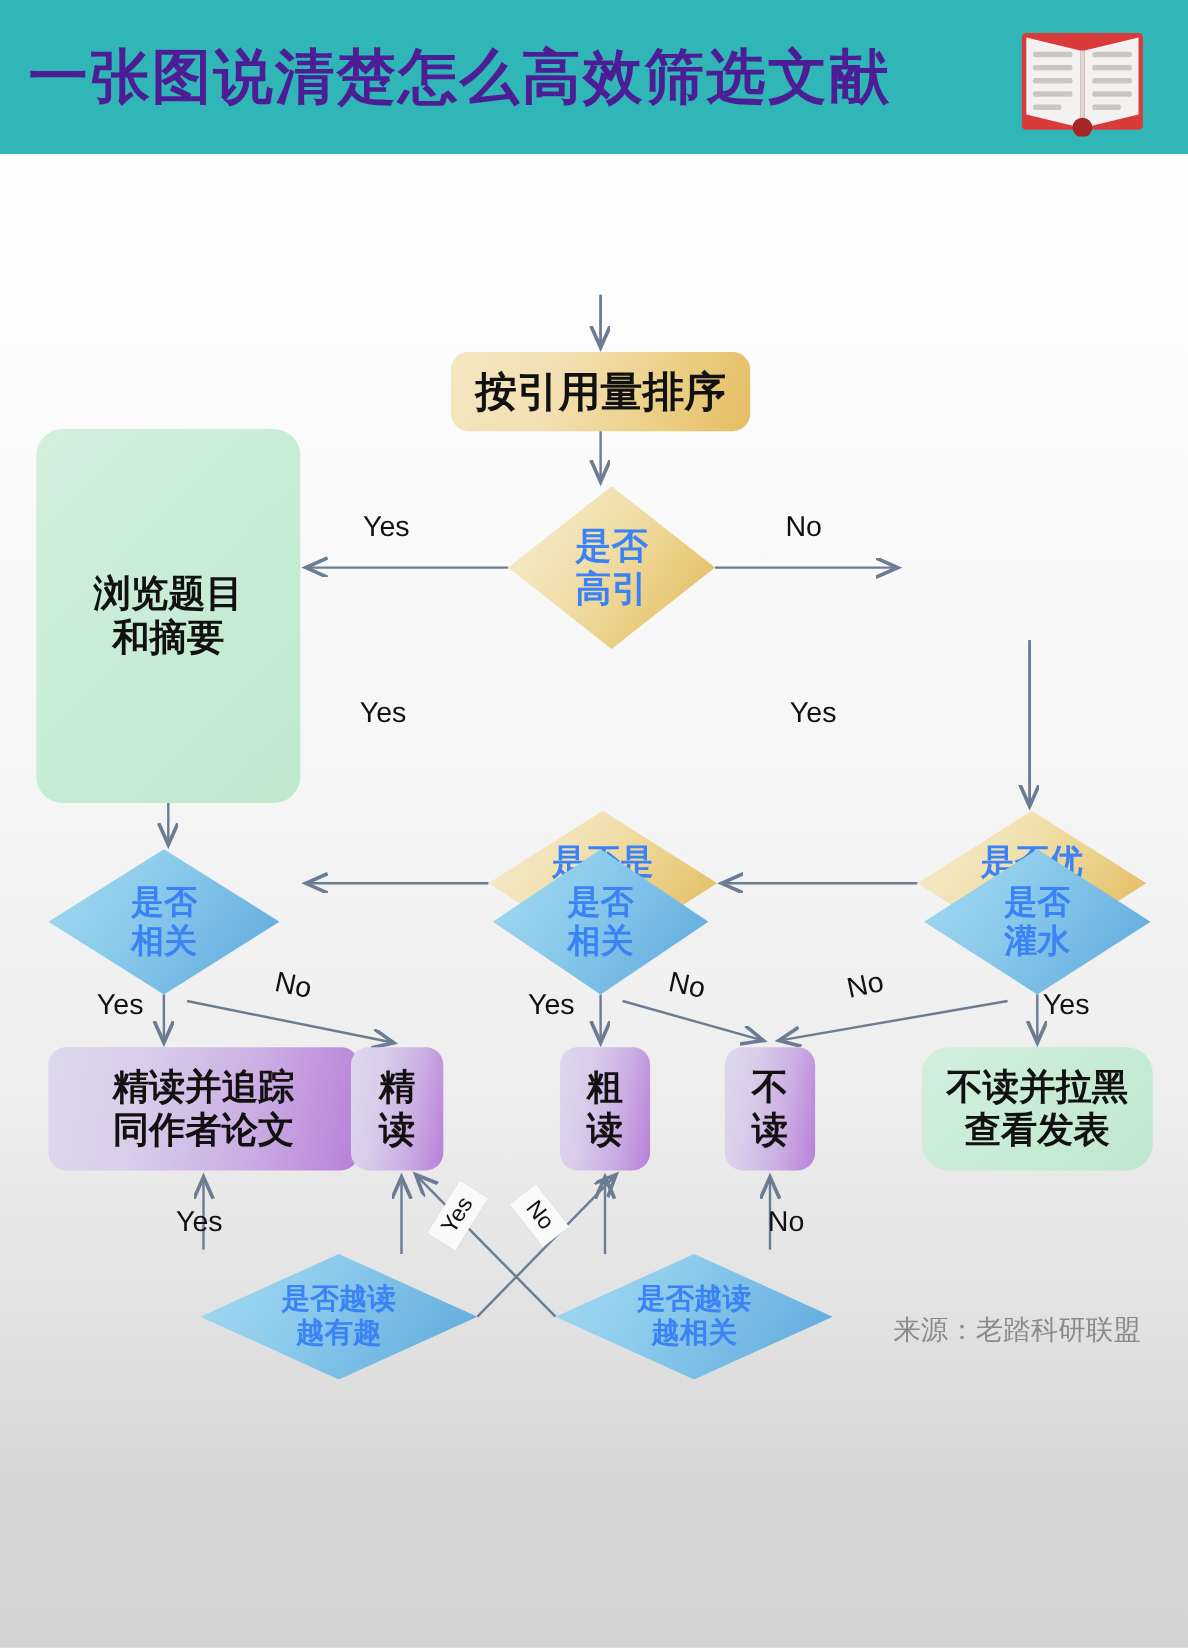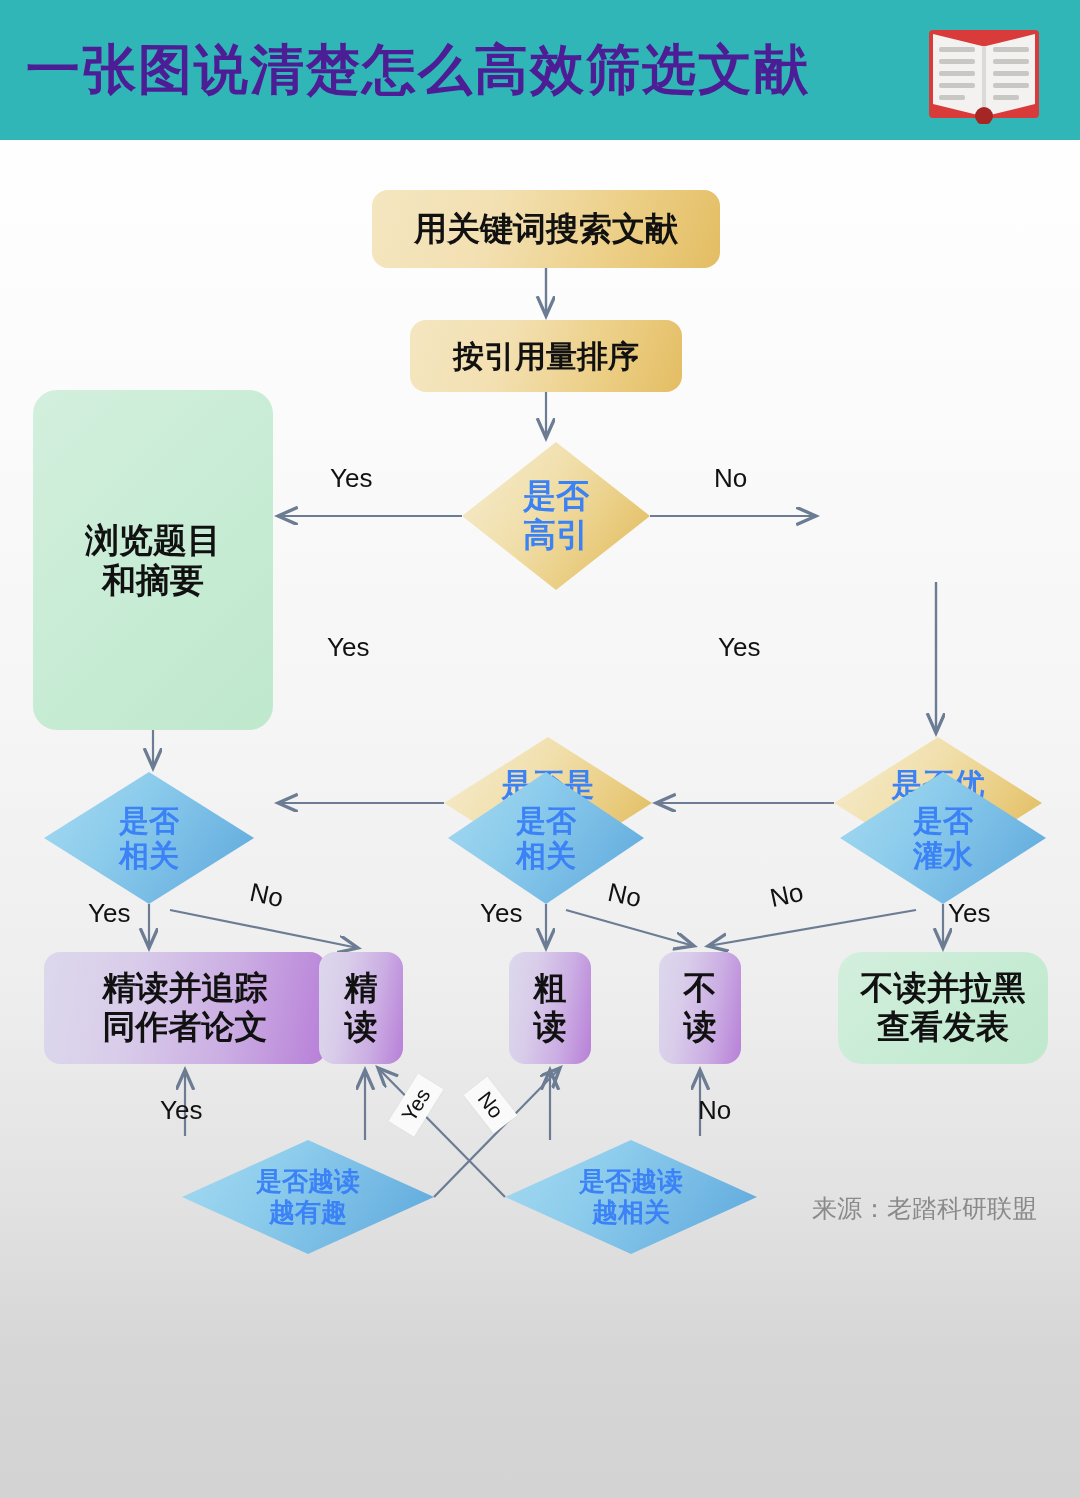--- a/index.html
+++ b/index.html
@@ -132,22 +132,21 @@
       <path d="M550,1000 L550,930"></path>
       <path d="M434,1057 L560,928"></path>
       <path d="M505,1057 L378,928"></path>
     </g>
     <g stroke="#6b7c93" stroke-width="2.2" fill="none">
       <path d="M546,128 L546,176"></path>
       <path d="M936,442 L936,593"></path>
     </g>
   </svg>
 
-  <div class="node gold" style="left:372px;top:50px;width:348px;height:78px;font-size:33px;">用关键词搜索文献</div>
-  <div class="node gold" style="left:410px;top:180px;width:272px;height:72px;font-size:31px;">按引用量排序</div>
+  <div class="node gold" style="left:410px;top:180px;width:272px;height:72px;font-size:38px;">按引用量排序</div>
   <div class="node green" style="left:33px;top:250px;width:240px;height:340px;font-size:34px;">浏览题目
 和摘要</div>
   <div class="node purple" style="left:44px;top:812px;width:282px;height:112px;font-size:33px;">精读并追踪
 同作者论文</div>
   <div class="node purple" style="left:319px;top:812px;width:84px;height:112px;font-size:33px;">精
 读</div>
   <div class="node purple" style="left:509px;top:812px;width:82px;height:112px;font-size:33px;">粗
 读</div>
   <div class="node purple" style="left:659px;top:812px;width:82px;height:112px;font-size:33px;">不
 读</div>

